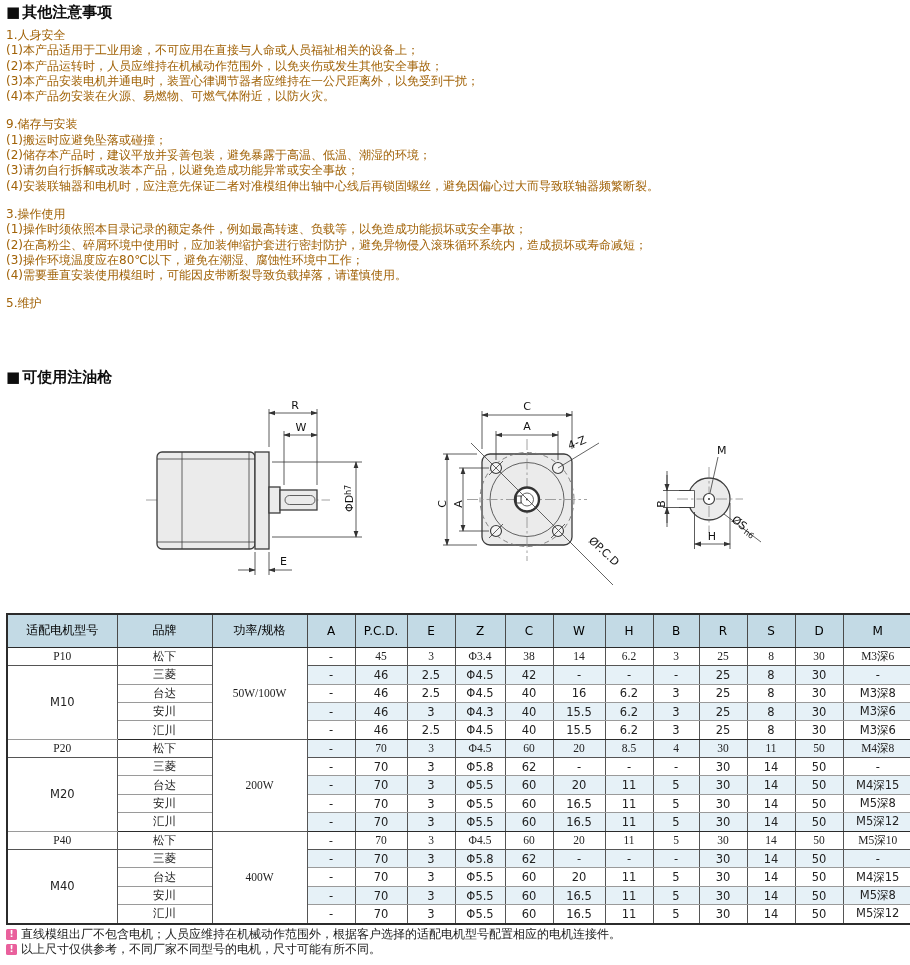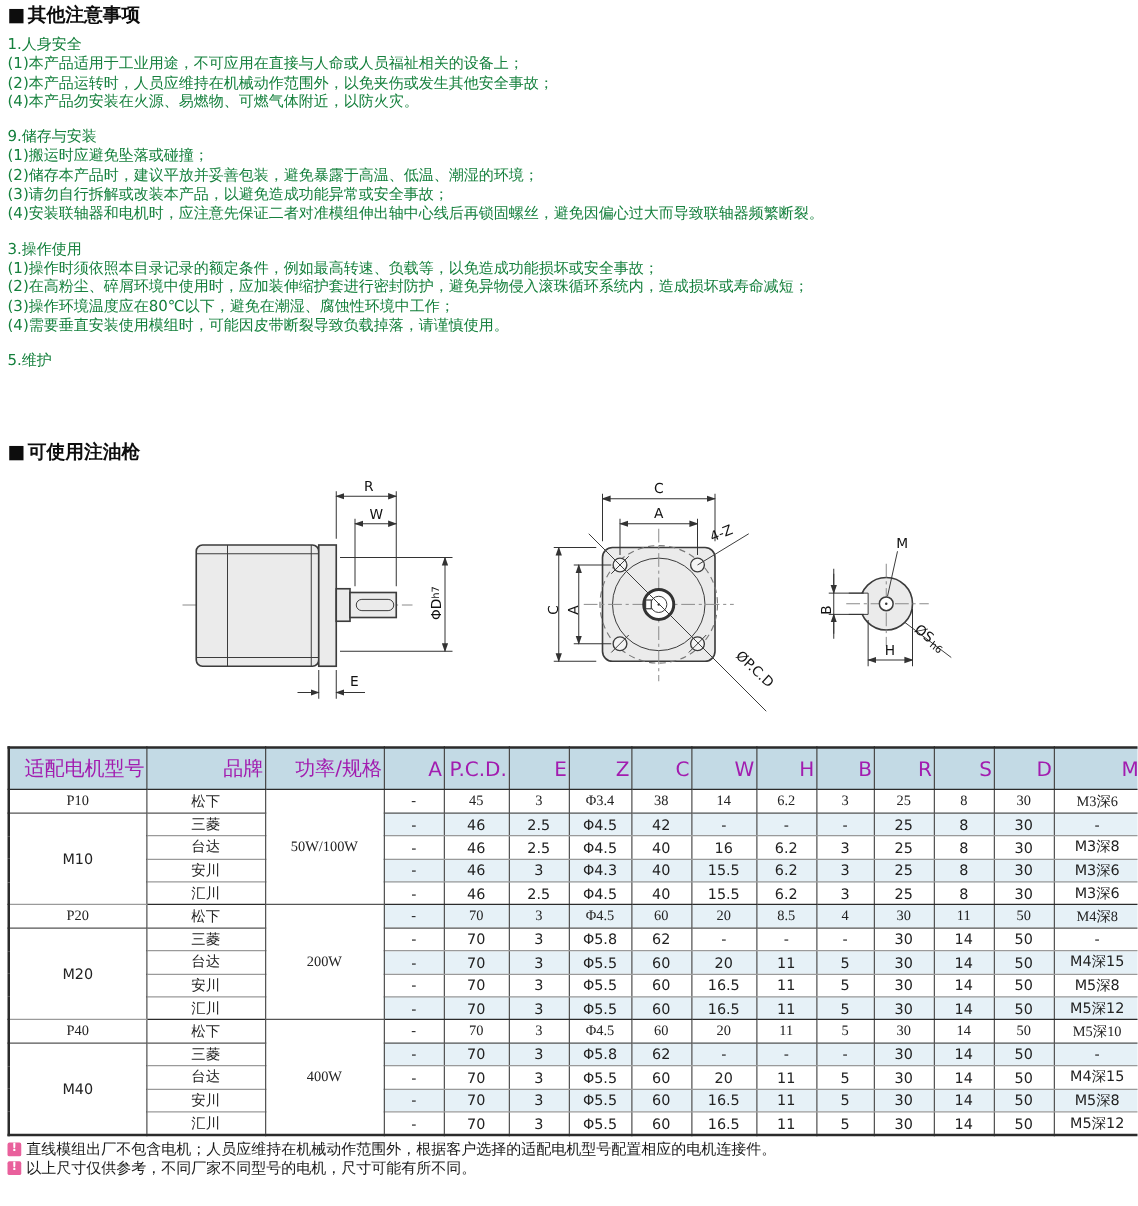--- a/index.html
+++ b/index.html
@@ -1,34 +1,34 @@
 <!DOCTYPE html>
 <html style="--header_bg: #c3dae5; --stripe_bg: #e6f1f7; --note_icon: #e9609c;"><head>
 <meta charset="utf-8">
 <style>
   html,body{margin:0;padding:0;background:#fff;}
   body{width:910px;height:965px;overflow:hidden;font-family:"DejaVu Sans","Liberation Sans",sans-serif;color:#1a1a1a;}
   .page{padding:3px 2px 0 6px;}
   .sec-title{display:flex;align-items:center;font-size:15px;font-weight:bold;color:#0d0d0d;margin:0 0 6px 0;}
   .sq{font-size:15px;margin-right:2px;line-height:1;}
   .ngroup{margin-bottom:13px;}
-  .note-text{font-size:12px;line-height:15.3px;color:#15803d;}
+  .note-text{font-size:12px;line-height:15.3px;color:#a16207;}
   .dims-head{margin-top:56px;}
   .draw-area{position:relative;height:207px;margin-top:10px;}
   .draw-area svg{position:absolute;top:0;}
   svg .part{fill:#ebebeb;stroke:#3c3c3c;stroke-width:1.3;}
   svg .hole{fill:#f4f4f4;stroke:#3c3c3c;stroke-width:1.1;}
   svg .thin{stroke:#3c3c3c;stroke-width:0.8;fill:none;}
   svg .cl{stroke:#8a8a8a;stroke-width:0.8;stroke-dasharray:11 3 2.5 3;fill:none;}
   svg .dash{stroke:#777;stroke-width:0.9;stroke-dasharray:5 3.5;fill:none;}
   svg .dim{stroke:#333;stroke-width:0.8;fill:none;}
   svg text{font-size:11px;fill:#111;}
   svg .sub{font-size:8px;}
   table{border-collapse:collapse;width:906px;table-layout:fixed;margin:9px 0 0 0;border:2px solid #2b2b2b;}
-  th{background:var(--header_bg);border:1px solid #4a4a4a;border-bottom:1.6px solid #2b2b2b;height:30px;font-weight:normal;font-size:16px;text-align:right;color:#a21caf;}
+  th{background:var(--header_bg);border:1px solid #4a4a4a;border-bottom:1.6px solid #2b2b2b;height:30px;font-weight:normal;font-size:12px;text-align:center;color:#000000;}
   td{border-top:1px solid #9a9a9a;border-bottom:1px solid #9a9a9a;border-left:1px solid #555;border-right:1px solid #555;height:17.4px;text-align:center;font-size:11.5px;color:#222;padding:0;}
   td.stripe{background:var(--stripe_bg);}
   tr.group-end td{border-bottom:1.8px solid #2b2b2b;}
   tr.sub-end td{border-bottom:1.2px solid #555;font-family:Liberation Serif, serif;}
   .footer{margin-top:3px;}
   .note-line{display:flex;align-items:center;gap:4px;font-size:12px;height:13.5px;margin-top:1.5px;}
   .note-icon{flex:0 0 11px;width:11px;height:11px;background:var(--note_icon);color:#fff;font-size:9px;font-weight:bold;display:flex;align-items:center;justify-content:center;border-radius:1.5px;line-height:1;}
 </style>
 </head>
 <body>
@@ -38,20 +38,21 @@
   <div>
     <div class="sec-title">
       <span class="sq">■</span>
       <span>其他注意事项</span>
     </div>
 
     <div class="ngroup">
       <div class="note-text">1.人身安全</div>
       <div class="note-text">(1)本产品适用于工业用途，不可应用在直接与人命或人员福祉相关的设备上；</div>
       <div class="note-text">(2)本产品运转时，人员应维持在机械动作范围外，以免夹伤或发生其他安全事故；</div>
+      <div class="note-text">(3)本产品安装电机并通电时，装置心律调节器者应维持在一公尺距离外，以免受到干扰；</div>
       <div class="note-text">(4)本产品勿安装在火源、易燃物、可燃气体附近，以防火灾。</div>
     </div>
 
     <div class="ngroup">
       <div class="note-text">9.储存与安装</div>
       <div class="note-text">(1)搬运时应避免坠落或碰撞；</div>
       <div class="note-text">(2)储存本产品时，建议平放并妥善包装，避免暴露于高温、低温、潮湿的环境；</div>
       <div class="note-text">(3)请勿自行拆解或改装本产品，以避免造成功能异常或安全事故；</div>
       <div class="note-text">(4)安装联轴器和电机时，应注意先保证二者对准模组伸出轴中心线后再锁固螺丝，避免因偏心过大而导致联轴器频繁断裂。</div>
     </div>

